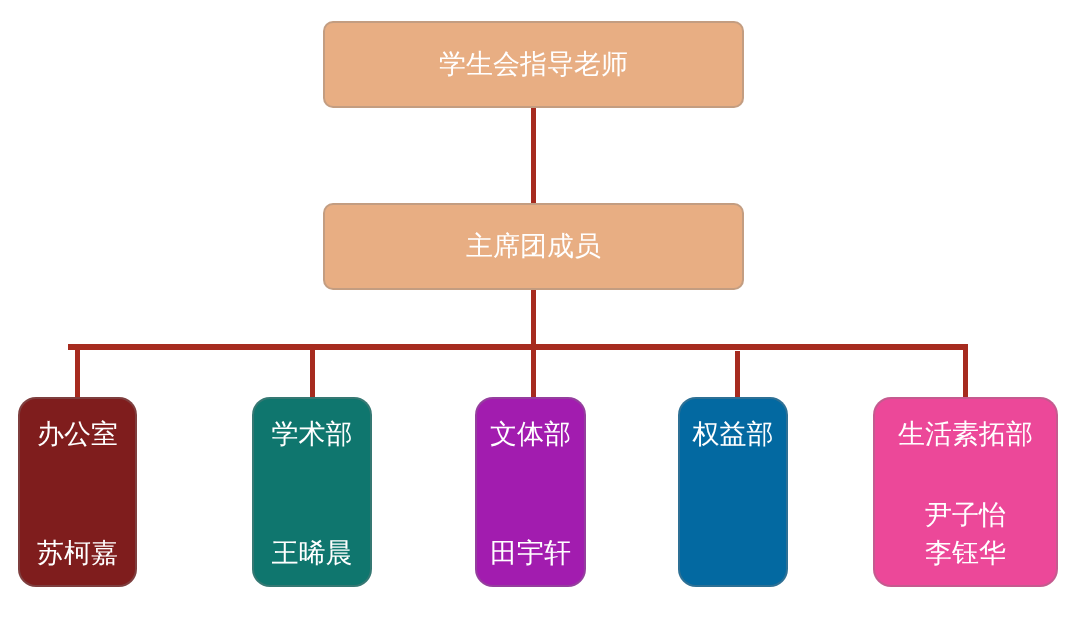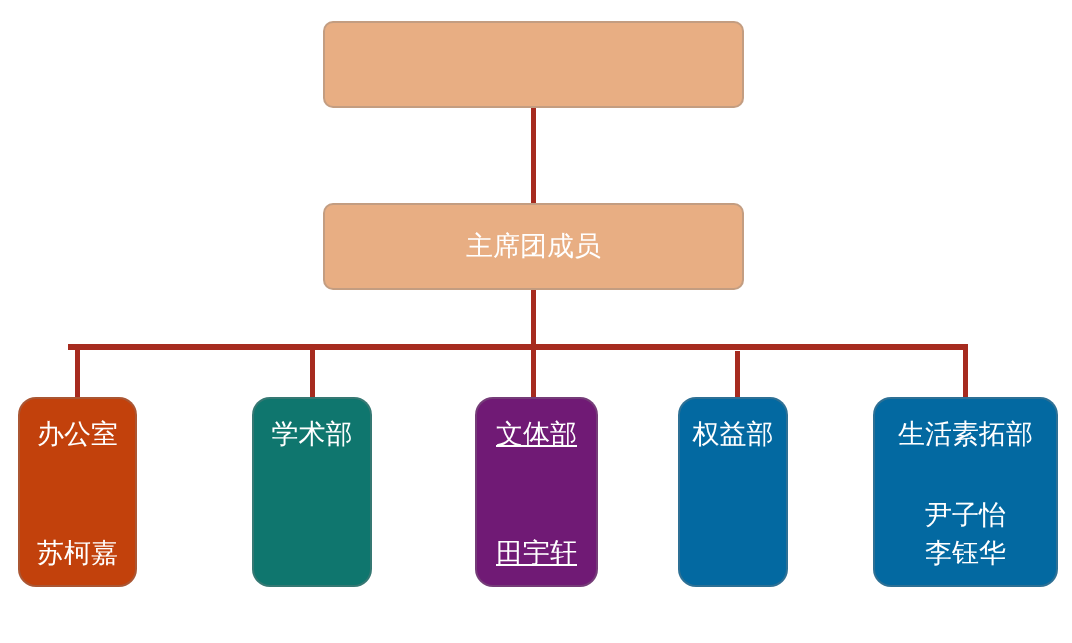--- a/index.html
+++ b/index.html
@@ -65,49 +65,53 @@
 
   <div class="connector" style="left:531px; top:107px; width:5px; height:97px;"></div>
   <div class="connector" style="left:531px; top:289px; width:5px; height:109px;"></div>
   <div class="connector" style="left:68px; top:344px; width:898px; height:6px;"></div>
   <div class="connector" style="left:75px; top:344px; width:5px; height:54px;"></div>
   <div class="connector" style="left:310px; top:344px; width:5px; height:54px;"></div>
   <div class="connector" style="left:735px; top:351px; width:5px; height:47px;"></div>
   <div class="connector" style="left:963px; top:344px; width:5px; height:54px;"></div>
 
   <div class="node top-node" id="advisor-node">
+    <div>学生会指导老师</div>
   </div>
 
   <div class="node top-node" id="committee-node">
     <div>主席团成员</div>
   </div>
 
-  <div class="node dept-node" style="left: 18px; width: 119px; background-color: #c2410c;">
+  <div class="node dept-node" style="left: 18px; width: 119px; background-color: #7f1d1d;">
     <div class="dept-title">办公室</div>
     <div class="dept-members">
       <span class="member-line">苏柯嘉</span>
     </div>
   </div>
 
   <div class="node dept-node" style="left: 252px; width: 120px; background-color: #0f766e;">
     <div class="dept-title">学术部</div>
+    <div class="dept-members">
+      <span class="member-line">王晞晨</span>
+    </div>
   </div>
 
-  <div class="node dept-node" style="left: 475px; width: 123px; background-color: #701a75; text-decoration: underline;">
+  <div class="node dept-node" style="left: 475px; width: 111px; background-color: #a21caf;">
     <div class="dept-title">文体部</div>
     <div class="dept-members">
       <span class="member-line">田宇轩</span>
     </div>
   </div>
 
   <div class="node dept-node" style="left: 678px; width: 110px; background-color: #0369a1;">
     <div class="dept-title">权益部</div>
   </div>
 
-  <div class="node dept-node" style="left: 873px; width: 185px; background-color: #0369a1;">
+  <div class="node dept-node" style="left: 873px; width: 185px; background-color: #ec4899;">
     <div class="dept-title">生活素拓部</div>
     <div class="dept-members">
       <span class="member-line">尹子怡</span>
       <span class="member-line">李钰华</span>
     </div>
   </div>
 
 </div>
 
 </body></html>

